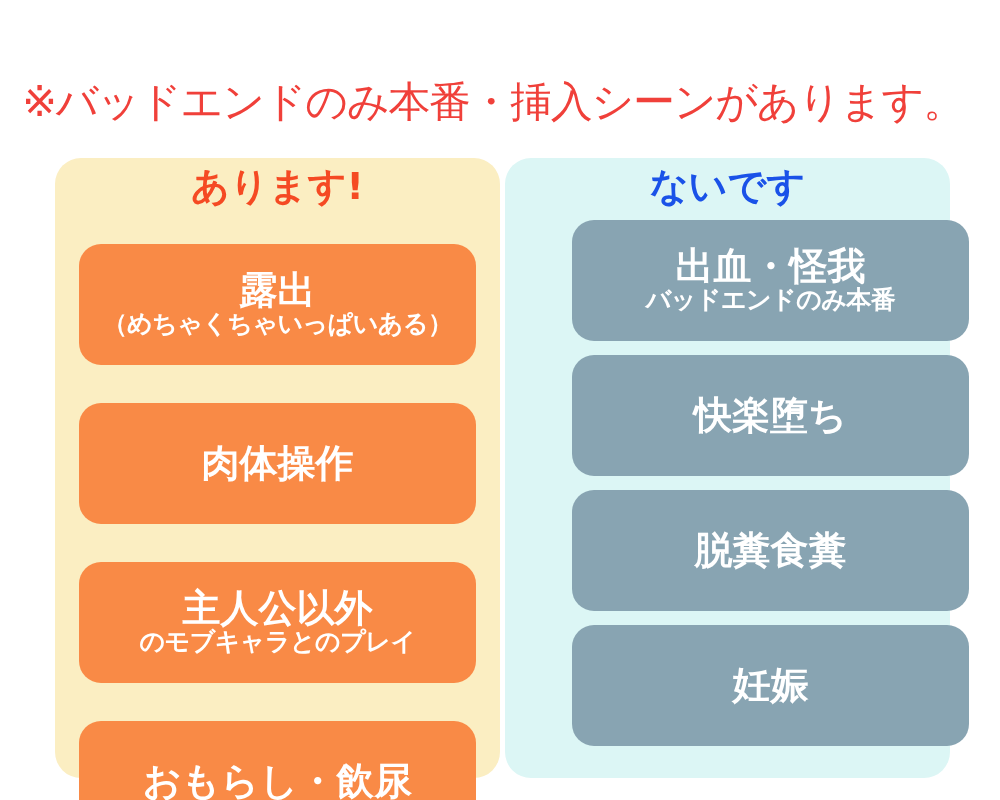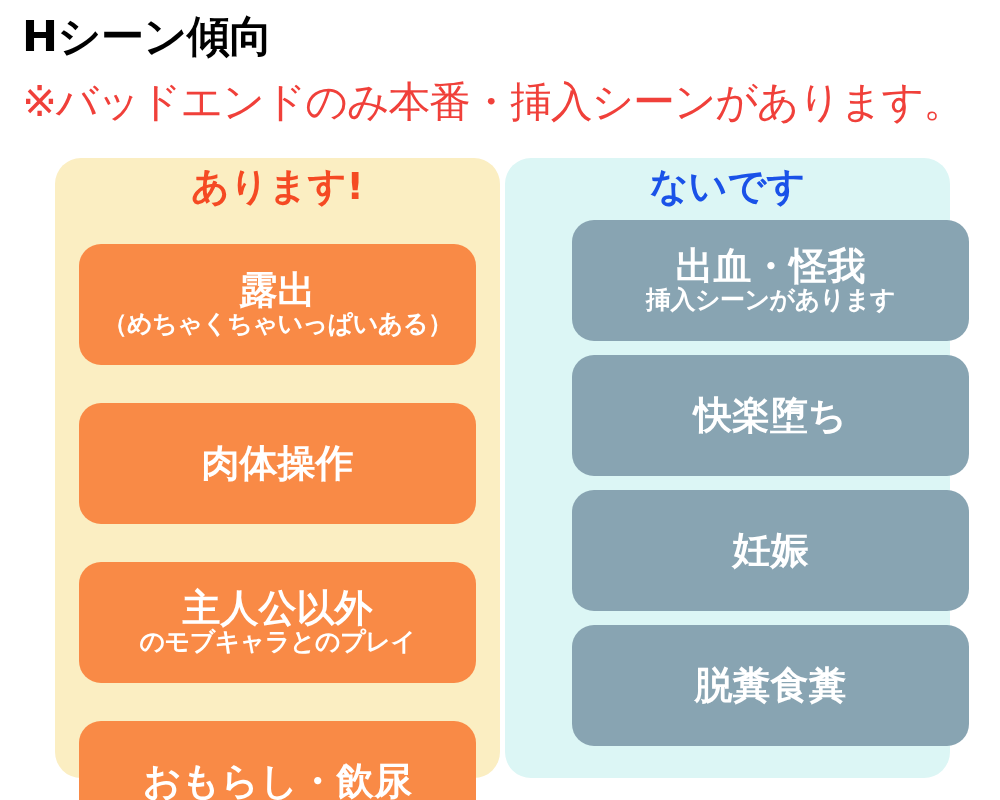--- a/index.html
+++ b/index.html
@@ -133,21 +133,20 @@
   }
   .card.has-sub .card-main { margin-top: -2px; }
   .card:not(.has-sub) .card-sub { display: none; }
 </style>
 </head>
 <body>
 
 <div id="infographic">
 
   <div class="header">
-    <div class="title-main">Hシーン傾向</div>
     <div class="title-note">※バッドエンドのみ本番・挿入シーンがあります。</div>
   </div>
 
   <div class="columns">
 
     <div class="panel left">
       <div class="panel-heading">あります!</div>
       <div class="card-stack">
 
         <div class="card has-sub">
@@ -172,35 +171,35 @@
 
       </div>
     </div>
 
     <div class="panel right">
       <div class="panel-heading">ないです</div>
       <div class="card-stack">
 
         <div class="card has-sub">
           <div class="card-main">出血・怪我</div>
-          <div class="card-sub">挿入シーンがあります</div>
+          <div class="card-sub">バッドエンドのみ本番</div>
         </div>
 
         <div class="card">
           <div class="card-main">快楽堕ち</div>
 
         </div>
 
         <div class="card">
+          <div class="card-main">脱糞食糞</div>
+
+        </div>
+
+        <div class="card">
           <div class="card-main">妊娠</div>
-
-        </div>
-
-        <div class="card">
-          <div class="card-main">脱糞食糞</div>
 
         </div>
 
       </div>
     </div>
 
   </div>
 </div>
 
 </body></html>

